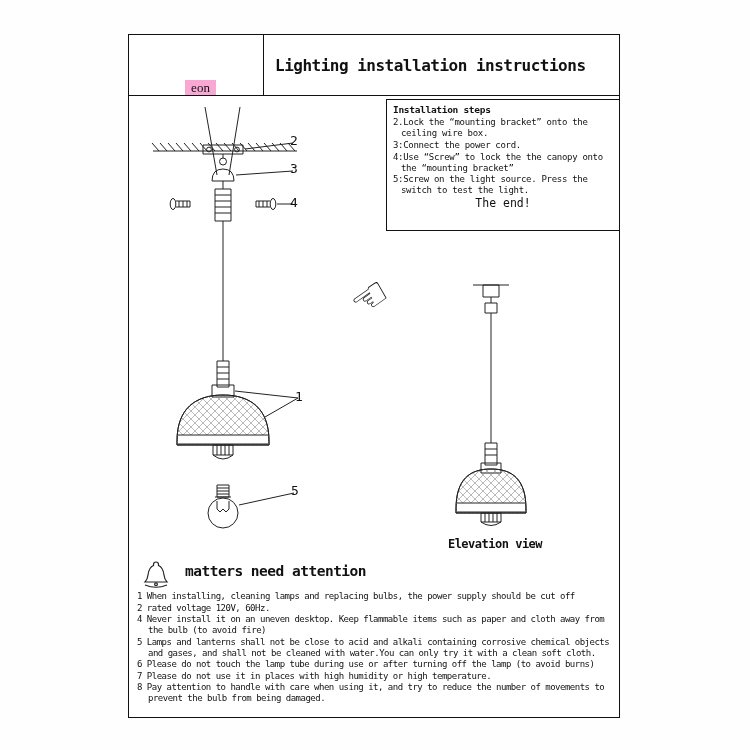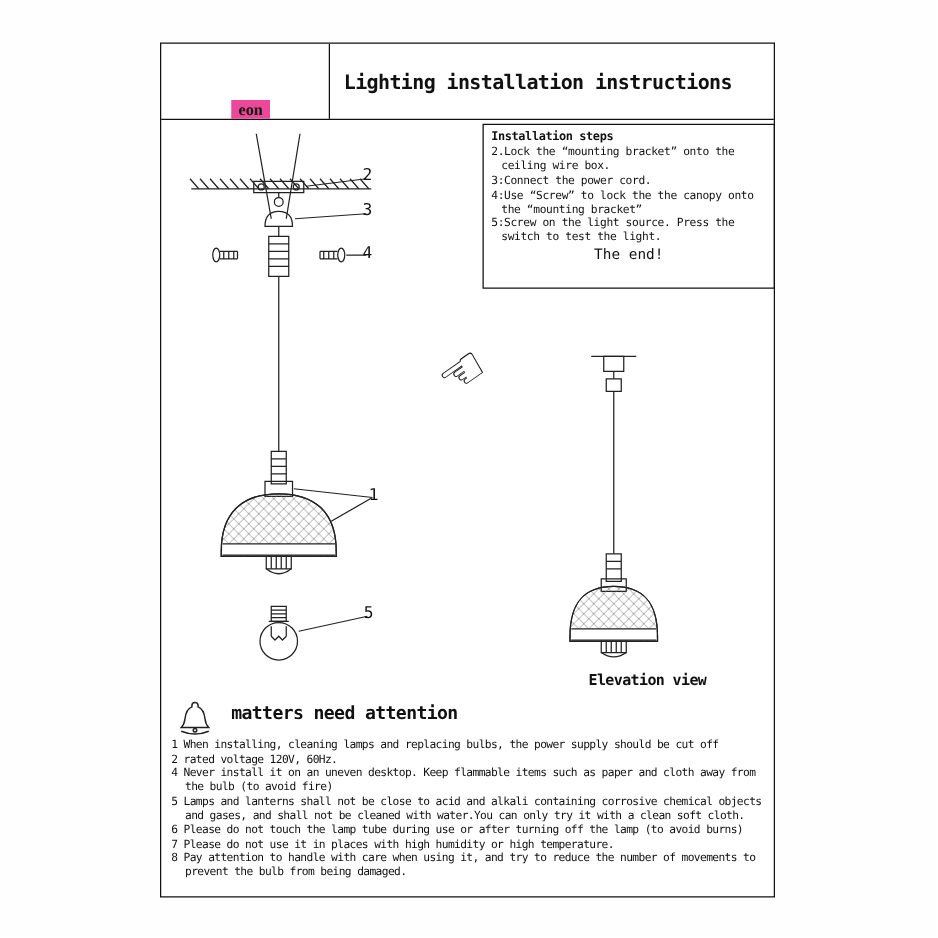--- a/index.html
+++ b/index.html
@@ -14,21 +14,21 @@
   
   .hdr-rule { position:absolute; left:0; top:60px; width:100%; border-top:1.6px solid #111; }
   .hdr-divider { position:absolute; left:134px; top:0; height:60px; border-left:1.6px solid #111; }
   .logo-box { position:absolute; left:11px; top:6px; width:116px; height:42px; border:2.5px solid #111; }
   .logo-text {
     font-family:"Liberation Serif", serif; font-weight:bold; font-size:26px;
     letter-spacing:1px; text-align:center; line-height:42px; white-space:nowrap;
   }
   .logo-sub { position:absolute; left:11px; top:45px; width:121px; text-align:center; z-index:2;
     font-family:"Liberation Serif", serif; font-size:13px; }
-  .logo-sub span { background:#ec4899; padding:0 6px;font-weight:bold; }
+  .logo-sub span { background:#f9a8d4; padding:0 6px; }
   .page-title {
     position:absolute; left:146px; top:0; height:60px; display:flex; align-items:center;
     font-size:16px; font-weight:bold; letter-spacing:-0.5px; white-space:nowrap;text-align:right;
   }
   
   .steps-box {
     position:absolute; left:257px; top:64px; width:220px; height:124px;
     border:1.6px solid #111; padding:4px 6px 2px 6px;
     font-size:9px; line-height:1.2; letter-spacing:-0.3px;
   }
@@ -44,21 +44,21 @@
   .callout { position:absolute; font-size:13px; line-height:14px; }
   .c2 { left:161px; top:99px; }
   .c3 { left:161px; top:127px; }
   .c4 { left:161px; top:161px; }
   .c1 { left:166px; top:355px; }
   .c5 { left:162px; top:449px; }
   .hand {
     position:absolute; left:222px; top:242px; font-size:42px; line-height:42px;
     transform:rotate(-35deg); font-family:"DejaVu Sans", sans-serif; color:#111;
   }
-  .elev-caption { position:absolute; left:296px; top:502px; width:140px; text-align:right;
+  .elev-caption { position:absolute; left:296px; top:502px; width:140px; text-align:center;
     font-weight:bold; font-size:12px; letter-spacing:-0.5px; }
   
   .bell { position:absolute; left:12px; top:522px; }
   .att-heading { position:absolute; left:56px; top:528px; font-size:14.5px; font-weight:bold; letter-spacing:-0.5px; }
   .att-list { position:absolute; left:8px; top:556px; width:478px; font-size:9px;
     line-height:11px; letter-spacing:-0.5px; }
   .att-item { padding-left:11px; text-indent:-11px; margin-bottom:0.5px; }
 </style>
 </head>
 <body>

